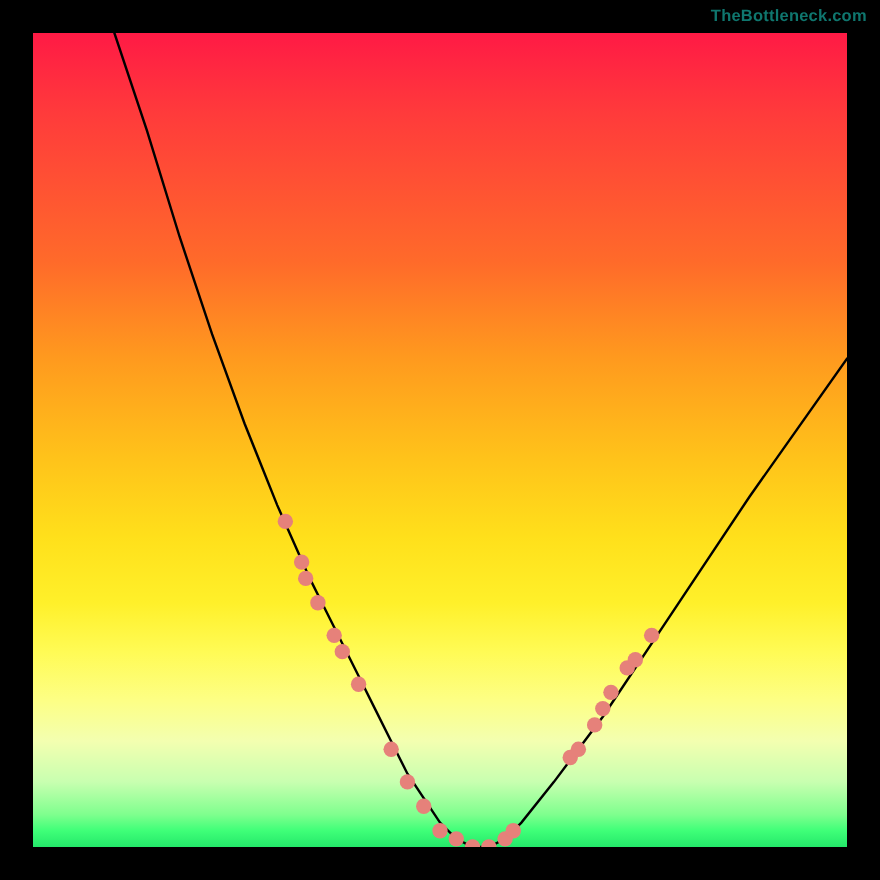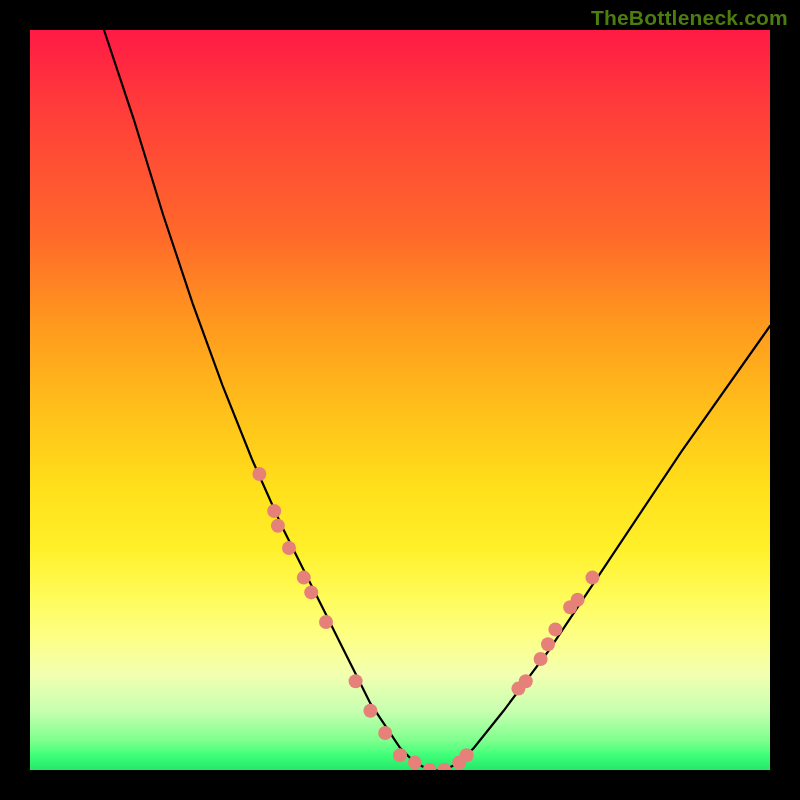--- a/index.html
+++ b/index.html
@@ -37,22 +37,22 @@
       #c8ffb0 92%,
       #7fff8e 96%,
       #3fff78 98%,
       #24e86a 100%
     );
   }
   .attribution {
     position: absolute;
     top: 6px;
     right: 12px;
-    color: #4d7c0f;
-    font-size: 21px;
+    color: #0f766e;
+    font-size: 15px;
     font-weight: 600;
     letter-spacing: 0.2px;
   }
   svg.curve {
     position: absolute;
     left: 0;
     top: 0;
     width: 740px;
     height: 740px;
   }

